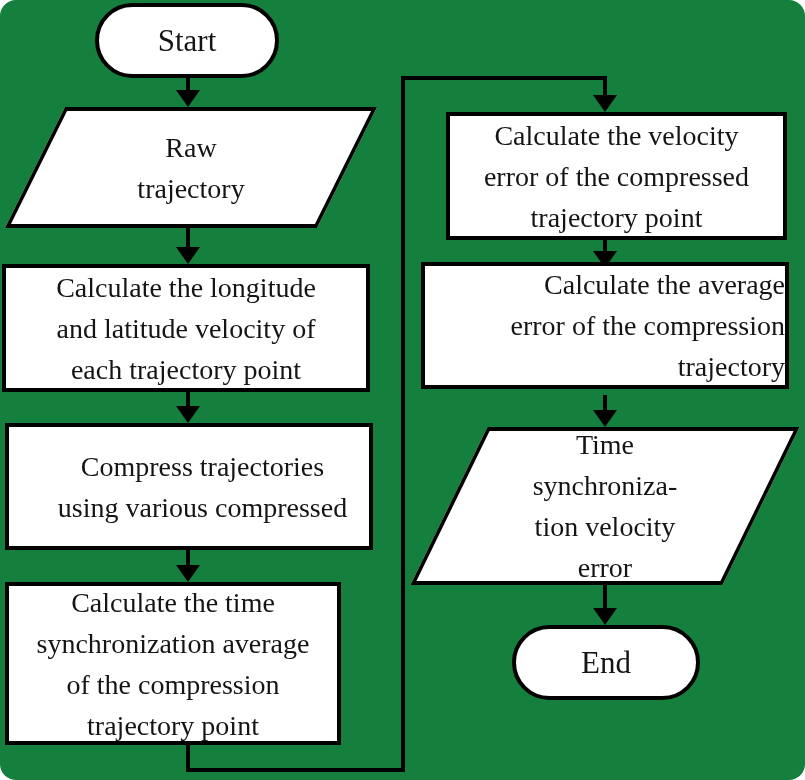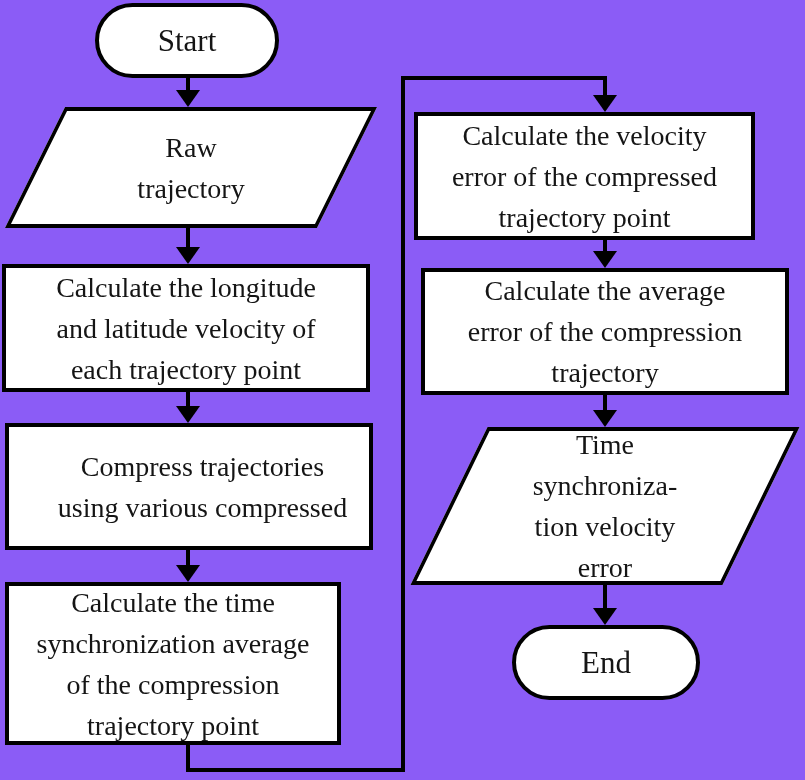--- a/index.html
+++ b/index.html
@@ -1,23 +1,24 @@
 <!DOCTYPE html>
 <html><head>
 <meta charset="utf-8">
 <style>
   html, body { margin: 0; padding: 0; background: #ffffff; }
   #canvas {
     position: relative;
     width: 805px;
     height: 780px;
-    background: #8b5cf6;
+    background: #15803d;
     overflow: hidden;
     font-family: "Liberation Serif", serif;
     color: #151515;
+    border-radius: 16px;
   }
   .node {
     position: absolute;
     box-sizing: border-box;
     border: 4px solid #000000;
     background: #ffffff;
     display: flex;
     flex-direction: column;
     align-items: center;
     justify-content: center;
@@ -88,30 +89,30 @@
     <div class="line">trajectory point</div>
   </div>
 
   <div class="vseg" style="left:186px; top:743px; height:29px;"></div>
   <div class="hseg" style="left:186px; top:768px; width:219px;"></div>
   <div class="vseg" style="left:401px; top:76px; height:696px;"></div>
   <div class="hseg" style="left:401px; top:76px; width:206px;"></div>
   <div class="vseg" style="left:603px; top:76px; height:22px;"></div>
   <div class="ahead" style="left:593px; top:95px;"></div>
 
-  <div class="node" style="left:414px; top:112px; width:341px; height:128px;">
+  <div class="node" style="left:446px; top:112px; width:341px; height:128px;">
     <div class="line">Calculate the velocity</div>
     <div class="line">error of the compressed</div>
     <div class="line">trajectory point</div>
   </div>
 
   <div class="vseg" style="left:603px; top:238px; height:15px;"></div>
   <div class="ahead" style="left:593px; top:251px;"></div>
 
-  <div class="node" style="left:421px; top:268px; width:368px; height:127px;">
+  <div class="node" style="left:421px; top:262px; width:368px; height:127px;align-items:flex-end;">
     <div class="line">Calculate the average</div>
     <div class="line">error of the compression</div>
     <div class="line">trajectory</div>
   </div>
 
   <div class="vseg" style="left:603px; top:395px; height:17px;"></div>
   <div class="ahead" style="left:593px; top:410px;"></div>
 
   <div class="para" style="left:449px; top:427px; width:312px; height:158px; transform:skewX(-26deg);">
     <div class="para-inner" style="transform:skewX(26deg);">

